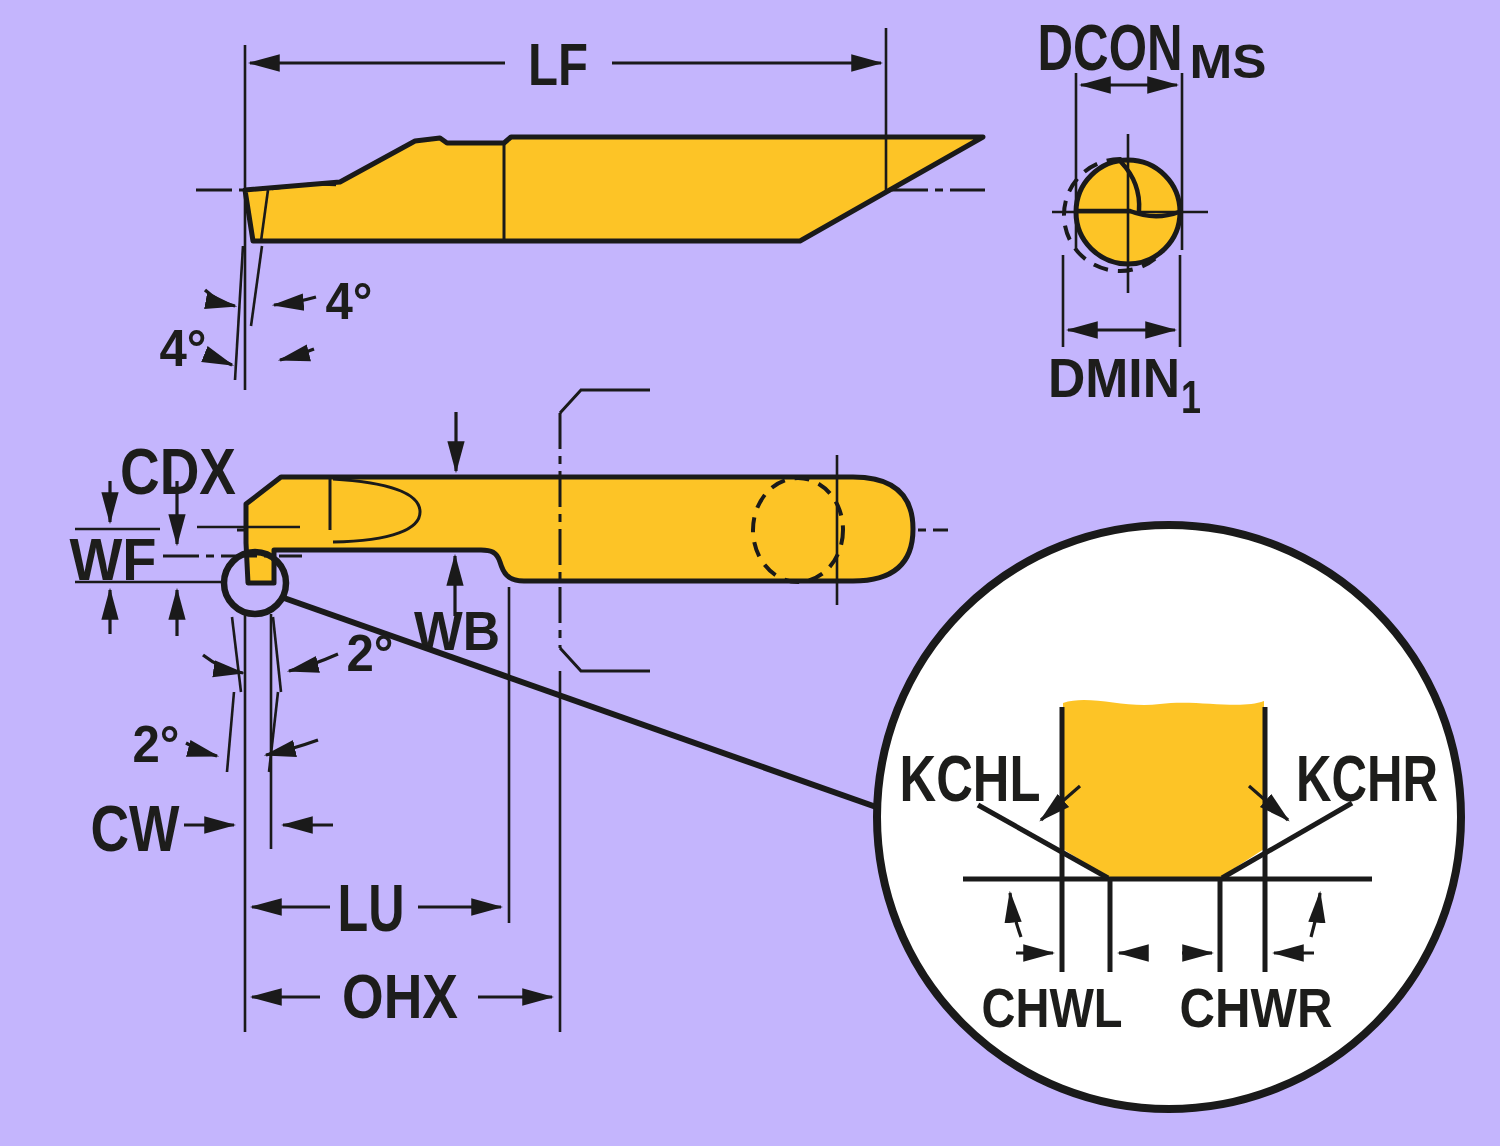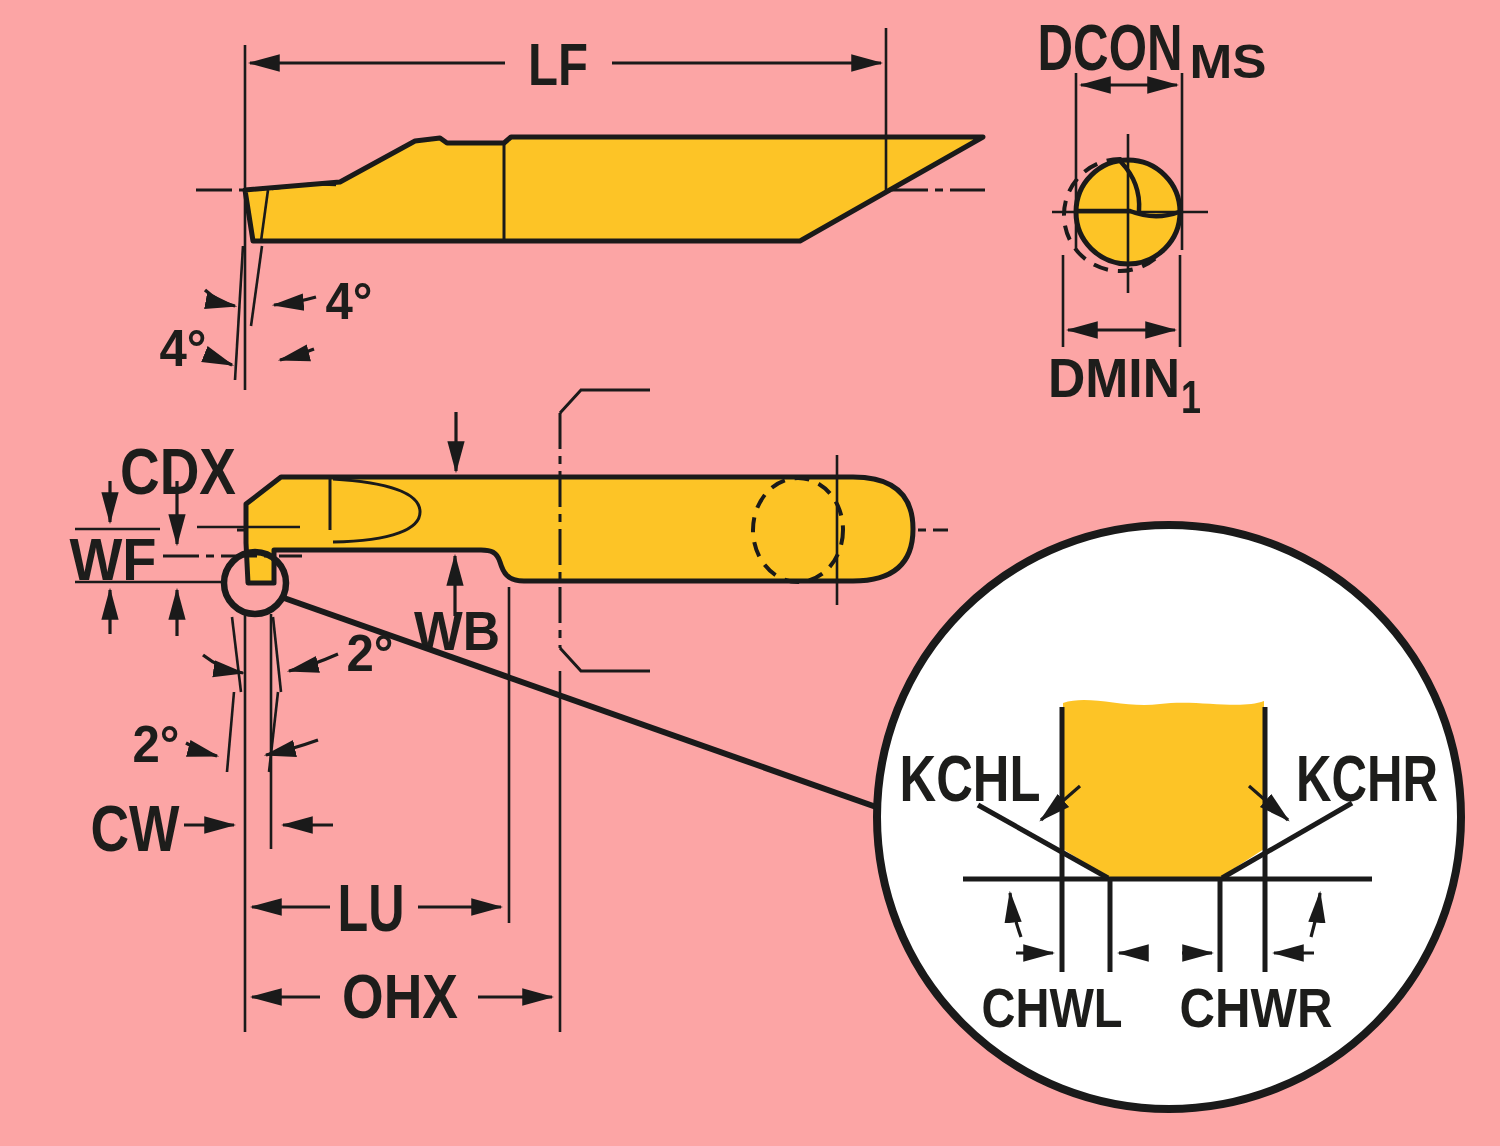--- a/index.html
+++ b/index.html
@@ -1,19 +1,19 @@
 <!DOCTYPE html>
 <html style="--tool-fill: #FDC426; --line: #1A1A1A; --text: #1D1D1B;"><head>
 <meta charset="utf-8">
 <style>
   html,body { margin:0; padding:0; background:#ffffff; }
   .stage {
     position:relative;
     width:1500px; height:1146px;
-    background:#fca5a5;
+    background:#c4b5fd;
     overflow:hidden;
     font-family:"Liberation Sans", sans-serif;
   }
   svg { position:absolute; left:0; top:0; }
   text {
     font-family:"Liberation Sans", sans-serif;
     font-weight:bold;
     fill:var(--text, #1d1d1b);
   }
   .body   { fill:var(--tool-fill,#FDC426); stroke:var(--line,#1a1a1a); stroke-width:5; stroke-linejoin:round; }

